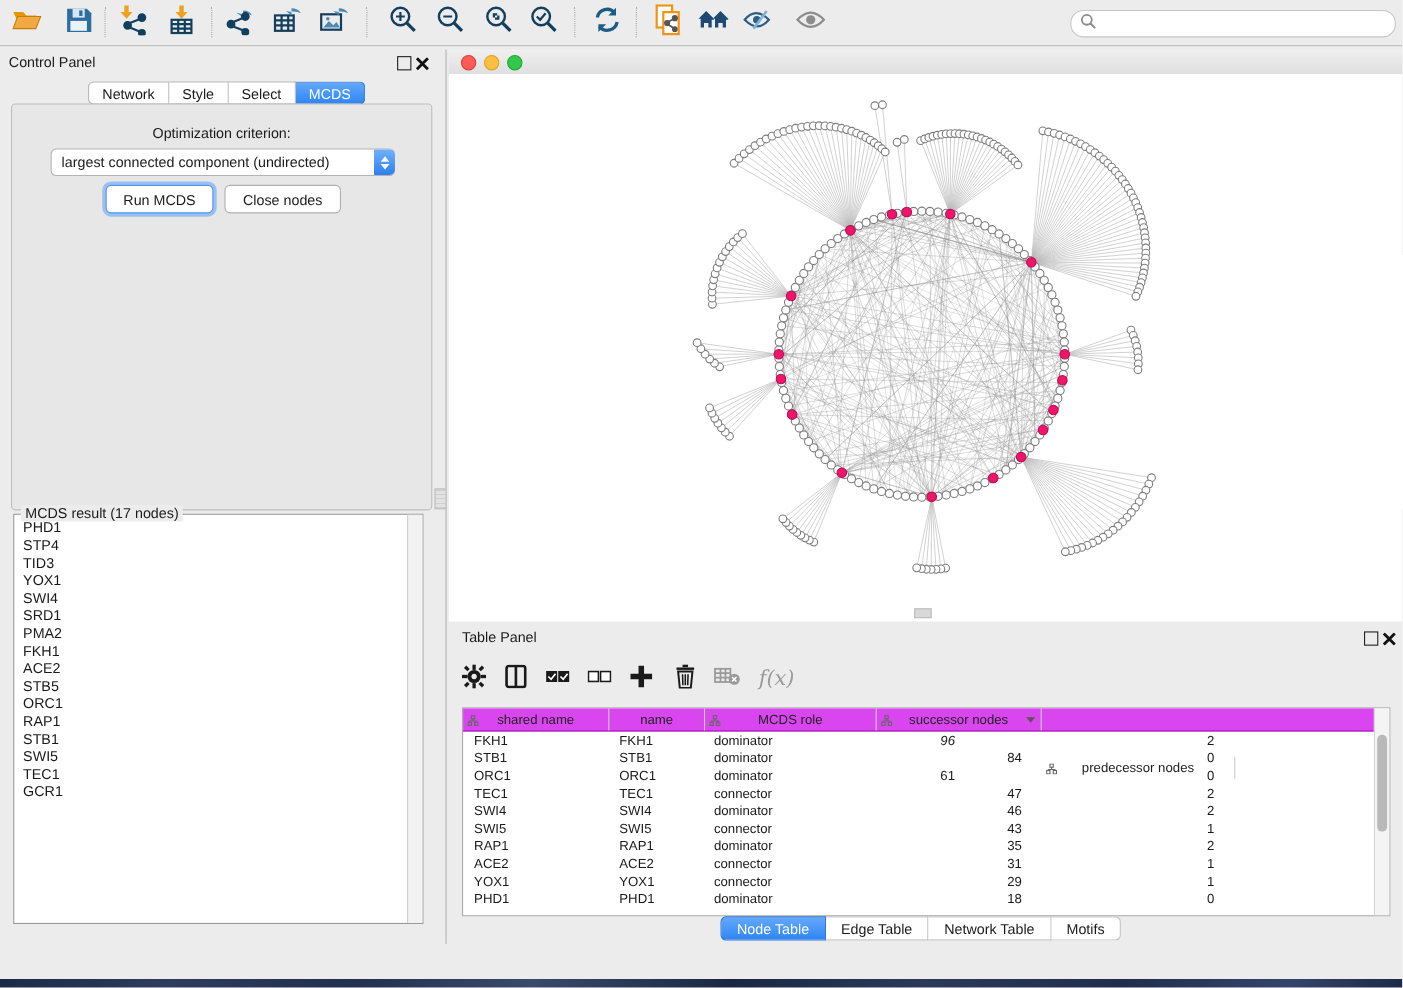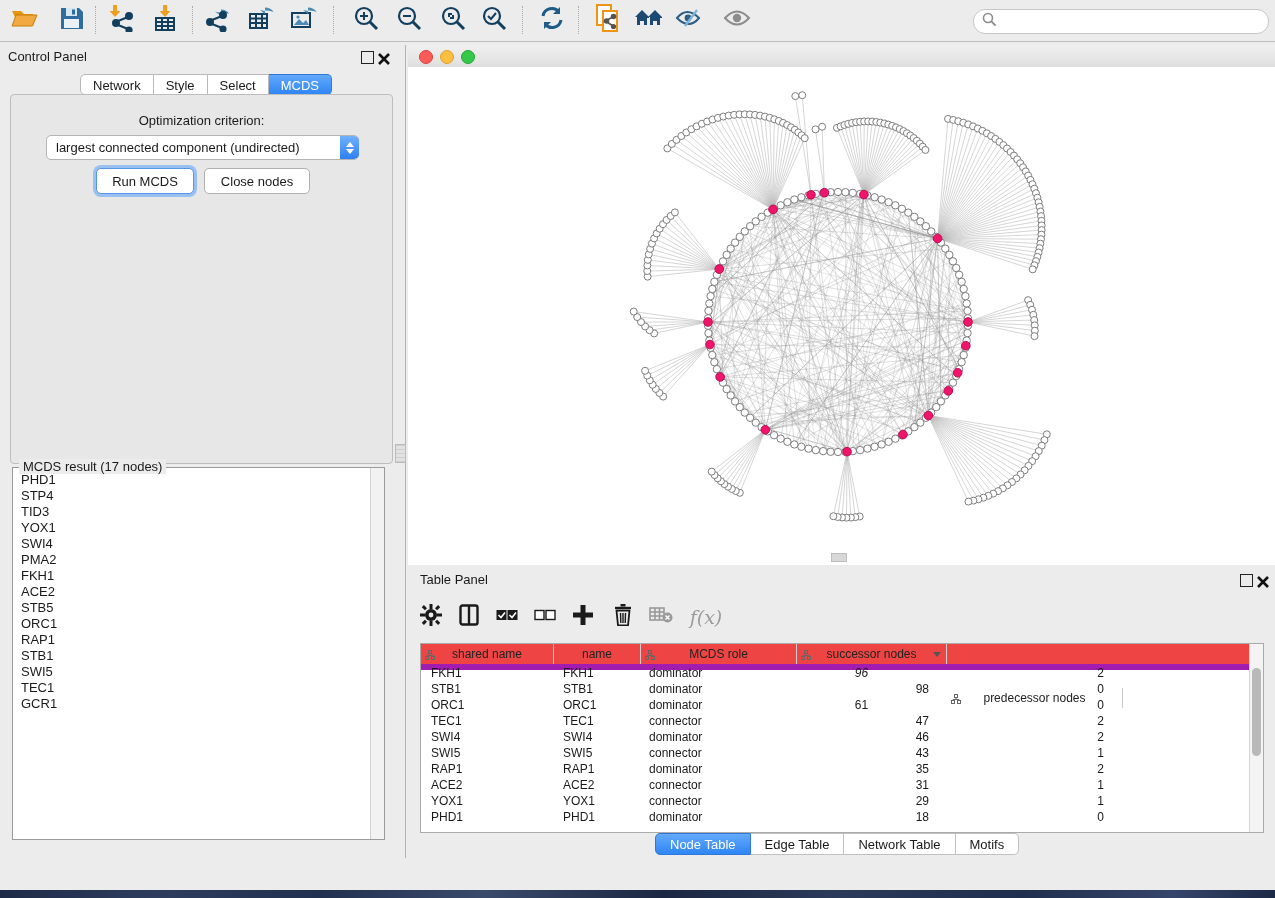--- a/index.html
+++ b/index.html
@@ -56,21 +56,21 @@
   .tl{position:absolute;top:5px;width:12px;height:12px;border-radius:50%;}
   .net-title{position:absolute;width:100%;top:4px;text-align:center;font-size:13px;font-weight:bold;color:#333;}
   .net-canvas{position:absolute;left:0;top:22px;width:867px;height:498px;background:#fff;}
   .hsplit-handle{position:absolute;left:831px;top:553px;width:14px;height:7px;background:#d8d8d8;border:1px solid #bdbdbd;}
   
   .tablepanel{position:absolute;left:408px;top:568px;width:867px;height:290px;background:#ececec;}
   .tp-toolbar{position:absolute;left:0;top:24px;width:867px;height:48px;}
   .tpbtn{position:absolute;top:10px;width:30px;height:30px;display:flex;align-items:center;justify-content:center;}
   .fx{font-family:"DejaVu Serif",serif;font-style:italic;font-size:19px;color:#9a9a9a;}
   .tbl{position:absolute;left:12px;top:75px;width:842px;height:188px;background:#fff;border:1px solid #aaa;}
-  .tbl-header{position:absolute;left:0;top:0;width:828px;height:20px;background:#ef4444;border-bottom:6px solid #a21caf;display:flex;}
+  .tbl-header{position:absolute;left:0;top:0;width:828px;height:20px;background:#d946ef;border-bottom:1px solid #a21caf;display:flex;}
   .th{position:relative;height:20px;border-right:1px solid #ccc;display:flex;align-items:center;justify-content:center;
       font-size:12px;color:#222;}
   .th .hicon{position:absolute;left:4px;top:5px;}
   .th .sortchev{position:absolute;right:5px;top:8px;width:0;height:0;border-left:4px solid transparent;border-right:4px solid transparent;border-top:5px solid #555;}
   .tbl-body{position:absolute;left:0;top:21px;width:828px;}
   .tr{display:flex;height:16px;font-size:12px;}
   .td{overflow:hidden;white-space:nowrap;}
   .tbl-scroll{position:absolute;right:0;top:0;width:13px;height:100%;background:#f4f4f4;border-left:1px solid #d5d5d5;}
   .tbl-thumb{position:absolute;left:2px;top:24px;width:9px;height:88px;background:#b9b9b9;border-radius:5px;}
   .bottom-tabs{position:absolute;left:247px;top:265px;height:22px;display:flex;font-size:13px;}
@@ -272,20 +272,21 @@
     </div>
 
     <div class="mcds-box">
       <span class="mcds-legend">MCDS result (17 nodes)</span>
       <div class="mcds-list" id="mcds-list">
           <div>PHD1</div>
           <div>STP4</div>
           <div>TID3</div>
           <div>YOX1</div>
           <div>SWI4</div>
+          <div>SRD1</div>
           <div>PMA2</div>
           <div>FKH1</div>
           <div>ACE2</div>
           <div>STB5</div>
           <div>ORC1</div>
           <div>RAP1</div>
           <div>STB1</div>
           <div>SWI5</div>
           <div>TEC1</div>
           <div>GCR1</div>
@@ -1202,21 +1203,21 @@
             <div class="td" style="width: 132px; text-align: left; padding: 1px 0px 0px 10px; box-sizing: border-box;">FKH1</div>
             <div class="td" style="width: 86px; text-align: left; padding: 1px 0px 0px 10px; box-sizing: border-box;">FKH1</div>
             <div class="td" style="width: 155px; text-align: left; padding: 1px 0px 0px 10px; box-sizing: border-box;">dominator</div>
             <div class="td" style="width: 149px; text-align: center; padding: 1px 14px 0px 0px; box-sizing: border-box; font-style: italic;">96</div>
             <div class="td" style="width: 175px; text-align: right; padding: 1px 14px 0px 0px; box-sizing: border-box;">2</div>
           </div>
           <div class="tr">
             <div class="td" style="width: 132px; text-align: left; padding: 1px 0px 0px 10px; box-sizing: border-box;">STB1</div>
             <div class="td" style="width: 86px; text-align: left; padding: 1px 0px 0px 10px; box-sizing: border-box;">STB1</div>
             <div class="td" style="width: 155px; text-align: left; padding: 1px 0px 0px 10px; box-sizing: border-box;">dominator</div>
-            <div class="td" style="width: 149px; text-align: right; padding: 1px 14px 0px 0px; box-sizing: border-box;">98</div>
+            <div class="td" style="width: 149px; text-align: right; padding: 1px 14px 0px 0px; box-sizing: border-box;">84</div>
             <div class="td" style="width: 175px; text-align: right; padding: 1px 14px 0px 0px; box-sizing: border-box;">0</div>
           </div>
           <div class="tr">
             <div class="td" style="width: 132px; text-align: left; padding: 1px 0px 0px 10px; box-sizing: border-box;">ORC1</div>
             <div class="td" style="width: 86px; text-align: left; padding: 1px 0px 0px 10px; box-sizing: border-box;">ORC1</div>
             <div class="td" style="width: 155px; text-align: left; padding: 1px 0px 0px 10px; box-sizing: border-box;">dominator</div>
             <div class="td" style="width: 149px; text-align: center; padding: 1px 14px 0px 0px; box-sizing: border-box;">61</div>
             <div class="td" style="width: 175px; text-align: right; padding: 1px 14px 0px 0px; box-sizing: border-box;">0</div>
           </div>
           <div class="tr">

